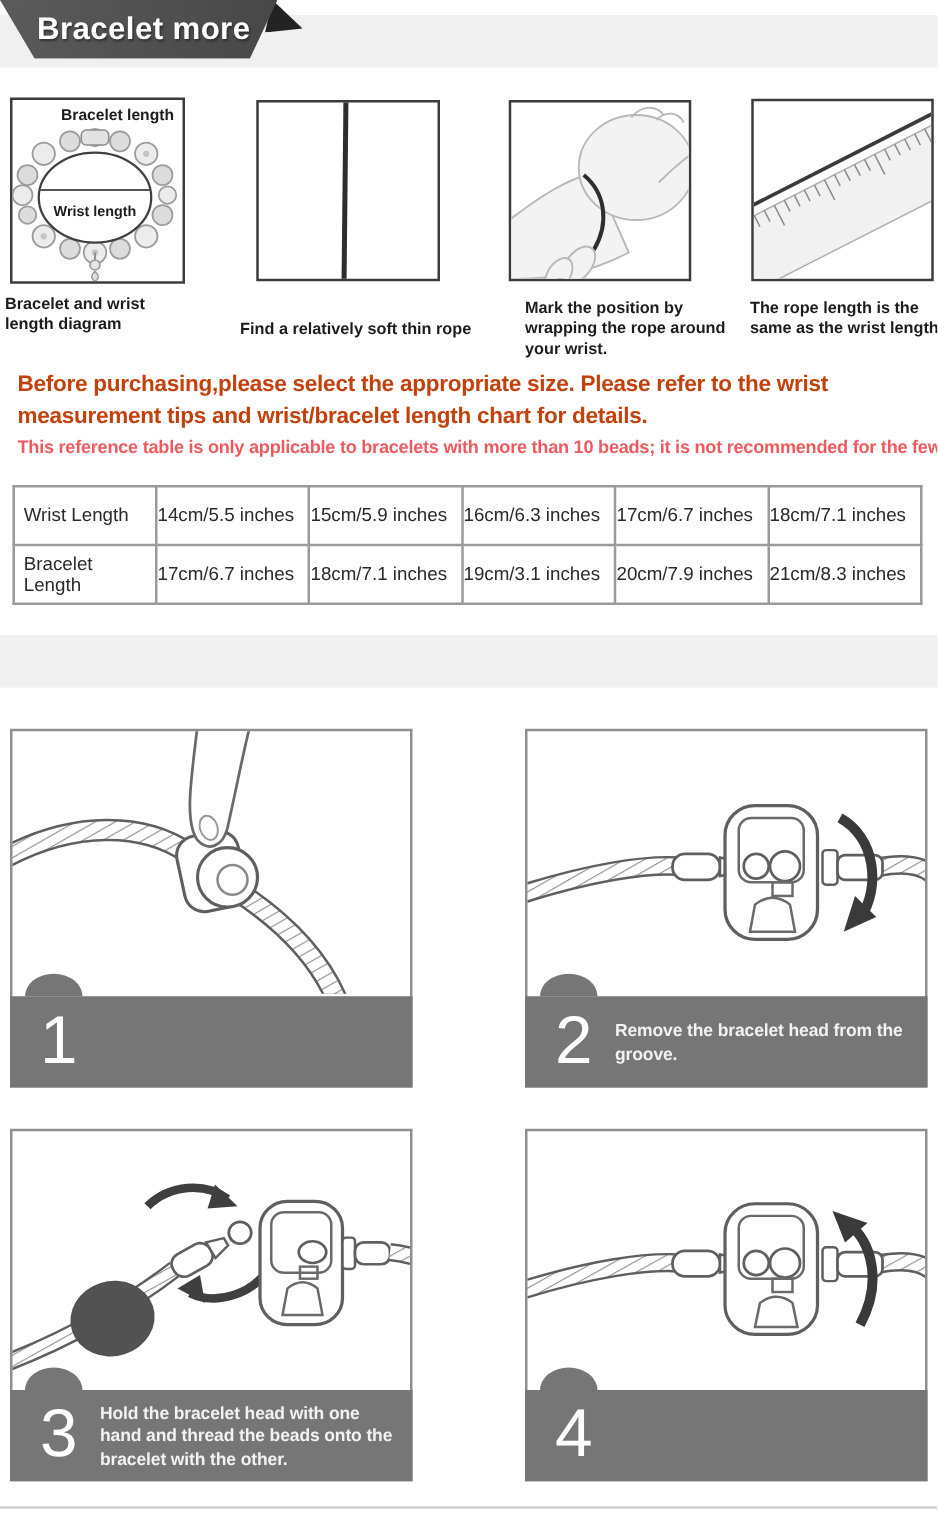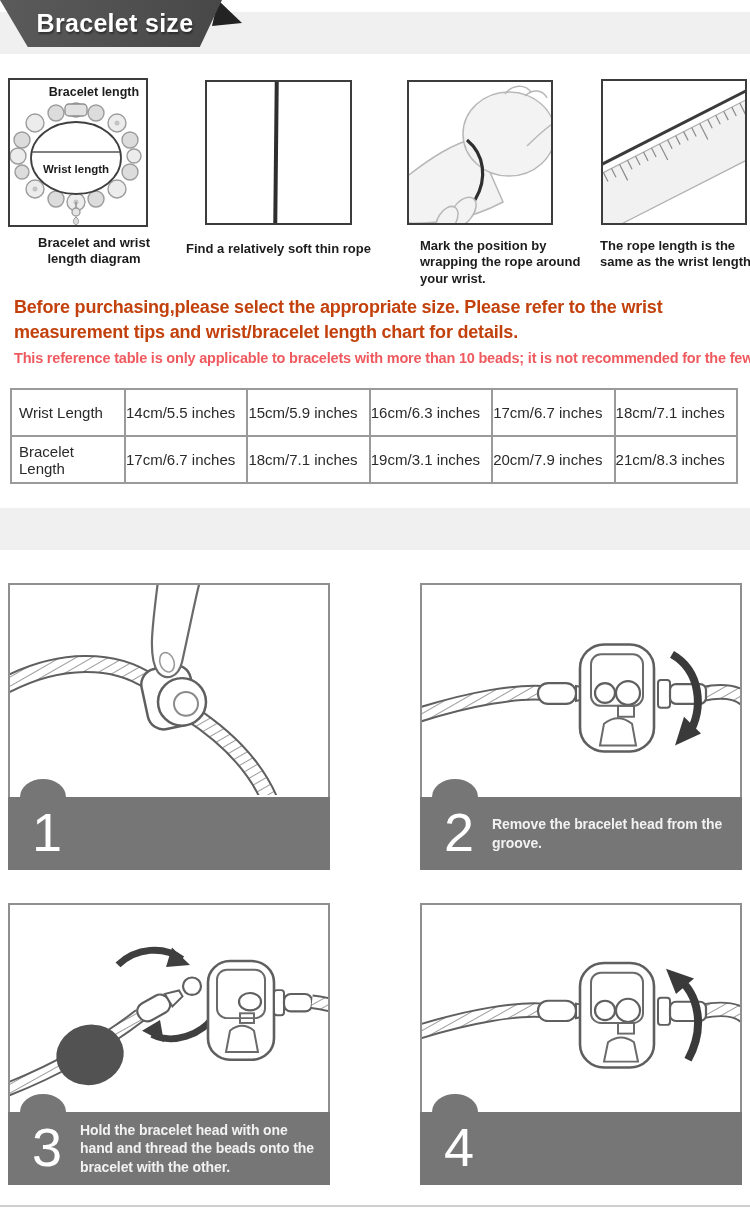--- a/index.html
+++ b/index.html
@@ -29,22 +29,22 @@
     text-shadow: 1px 2px 2px rgba(0,0,0,.45); padding-left: 8px; white-space: nowrap;
   }
   
   .imgbox { position: absolute; background: #fff; border: 2px solid #3c3c3c; overflow: hidden; }
   #box1 { left: 8px;   top: 78px; width: 140px; height: 149px; }
   #box2 { left: 205px; top: 80px; width: 147px; height: 145px; }
   #box3 { left: 407px; top: 80px; width: 146px; height: 145px; }
   #box4 { left: 601px; top: 79px; width: 146px; height: 146px; }
   .ropeline { position: absolute; left: 47%; top: -2px; bottom: -2px; width: 4px; background: #2e2e2e; transform: rotate(.6deg); }
   .cap { position: absolute; font-size: 13px; font-weight: bold; color: #1c1c1c; line-height: 1.25; }
-  #cap1 { left: 24px;   top: 235px; width: 140px; text-align: center; }
-  #cap2 { left: 180px; top: 241px; width: 197px; text-align: center; }
+  #cap1 { left: 4px;   top: 235px; width: 140px; text-align: left; }
+  #cap2 { left: 180px; top: 255px; width: 197px; text-align: right; }
   #cap3 { left: 420px; top: 238px; width: 168px; }
   #cap4 { left: 600px; top: 238px; width: 160px; }
   
   .intro {
     position: absolute; left: 14px; top: 295px; width: 728px;
     font-size: 18px; font-weight: bold; color: #c2410c; line-height: 1.4; letter-spacing: -0.2px;
   }
   .note {
     position: absolute; left: 14px; top: 350px; width: 732px;
     font-size: 14.5px; font-weight: bold; color: #ef5a5f; letter-spacing: -0.2px; white-space: nowrap;
@@ -82,21 +82,21 @@
 </style>
 </head>
 <body>
 
 <div id="page">
 
   <div class="strip" id="strip1"></div>
   <div class="ribbon" id="ribbon1">
     <div class="rb-fold"></div>
     <div class="rb-body">
-      <span class="rb-label">Bracelet size</span>
+      <span class="rb-label">Bracelet more</span>
     </div>
   </div>
 
   <div class="imgbox" id="box1">
     <svg viewBox="0 0 136 145">
       <g stroke="#9c9c9c" stroke-width="1.4">
         <circle cx="124" cy="76" r="7" fill="#ececec"></circle>
           <circle cx="120" cy="92" r="8" fill="#dcdcdc"></circle>
         <circle cx="107" cy="109" r="9" fill="#ececec"></circle>
           <circle cx="86" cy="119" r="8" fill="#dcdcdc"></circle>

